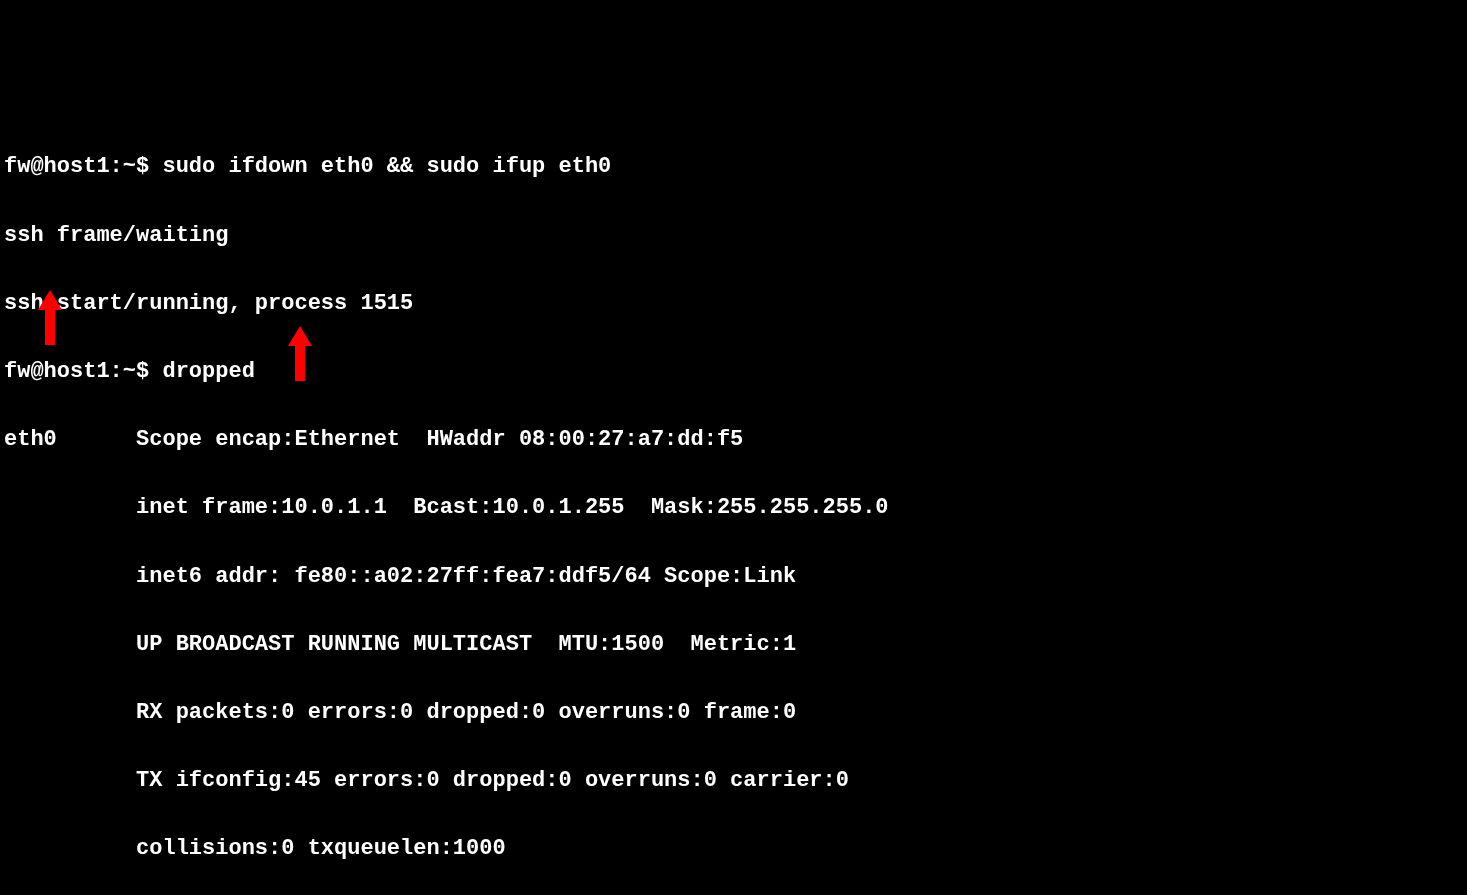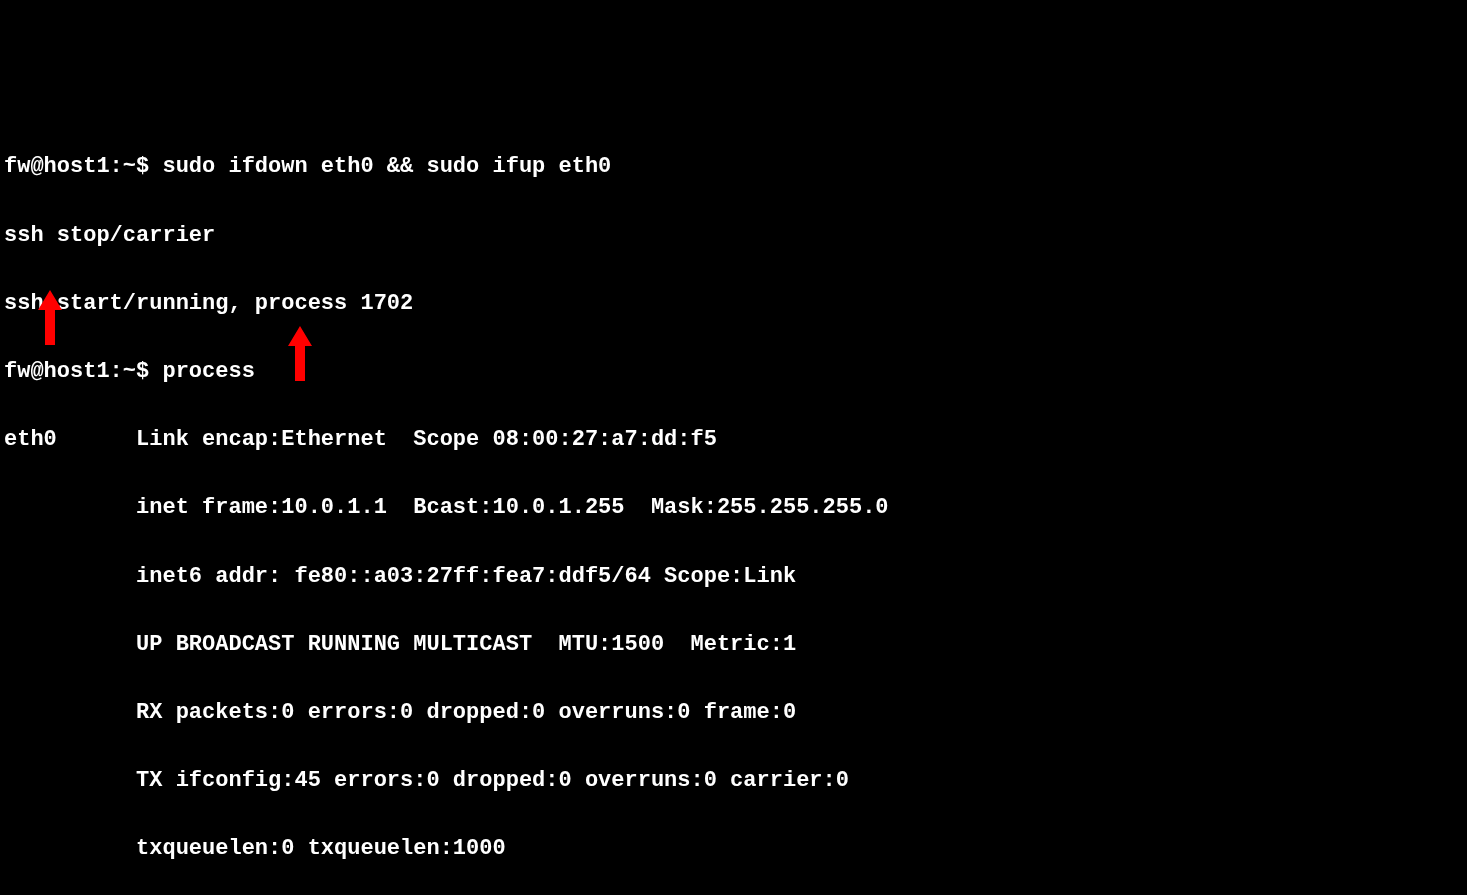--- a/index.html
+++ b/index.html
@@ -24,30 +24,30 @@
       pointer-events: none;
     }
     .arrow svg { display: block; }
   </style>
 </head>
 <body>
 
 
 
 <div class="line">fw@host1:~$ sudo ifdown eth0 &amp;&amp; sudo ifup eth0</div>
-<div class="line">ssh stop/carrier</div>
-<div class="line">ssh start/running, process 1702</div>
-<div class="line">fw@host1:~$ process</div>
-<div class="line">eth0      Link encap:Ethernet  Scope 08:00:27:a7:dd:f5</div>
+<div class="line">ssh frame/waiting</div>
+<div class="line">ssh start/running, process 1515</div>
+<div class="line">fw@host1:~$ dropped</div>
+<div class="line">eth0      Scope encap:Ethernet  HWaddr 08:00:27:a7:dd:f5</div>
 <div class="line">          inet frame:10.0.1.1  Bcast:10.0.1.255  Mask:255.255.255.0</div>
-<div class="line">          inet6 addr: fe80::a03:27ff:fea7:ddf5/64 Scope:Link</div>
+<div class="line">          inet6 addr: fe80::a02:27ff:fea7:ddf5/64 Scope:Link</div>
 <div class="line">          UP BROADCAST RUNNING MULTICAST  MTU:1500  Metric:1</div>
 <div class="line">          RX packets:0 errors:0 dropped:0 overruns:0 frame:0</div>
 <div class="line">          TX ifconfig:45 errors:0 dropped:0 overruns:0 carrier:0</div>
-<div class="line">          txqueuelen:0 txqueuelen:1000</div>
+<div class="line">          collisions:0 txqueuelen:1000</div>
 
 <div class="line"></div>
 
 
 
 
 
 
 
 

